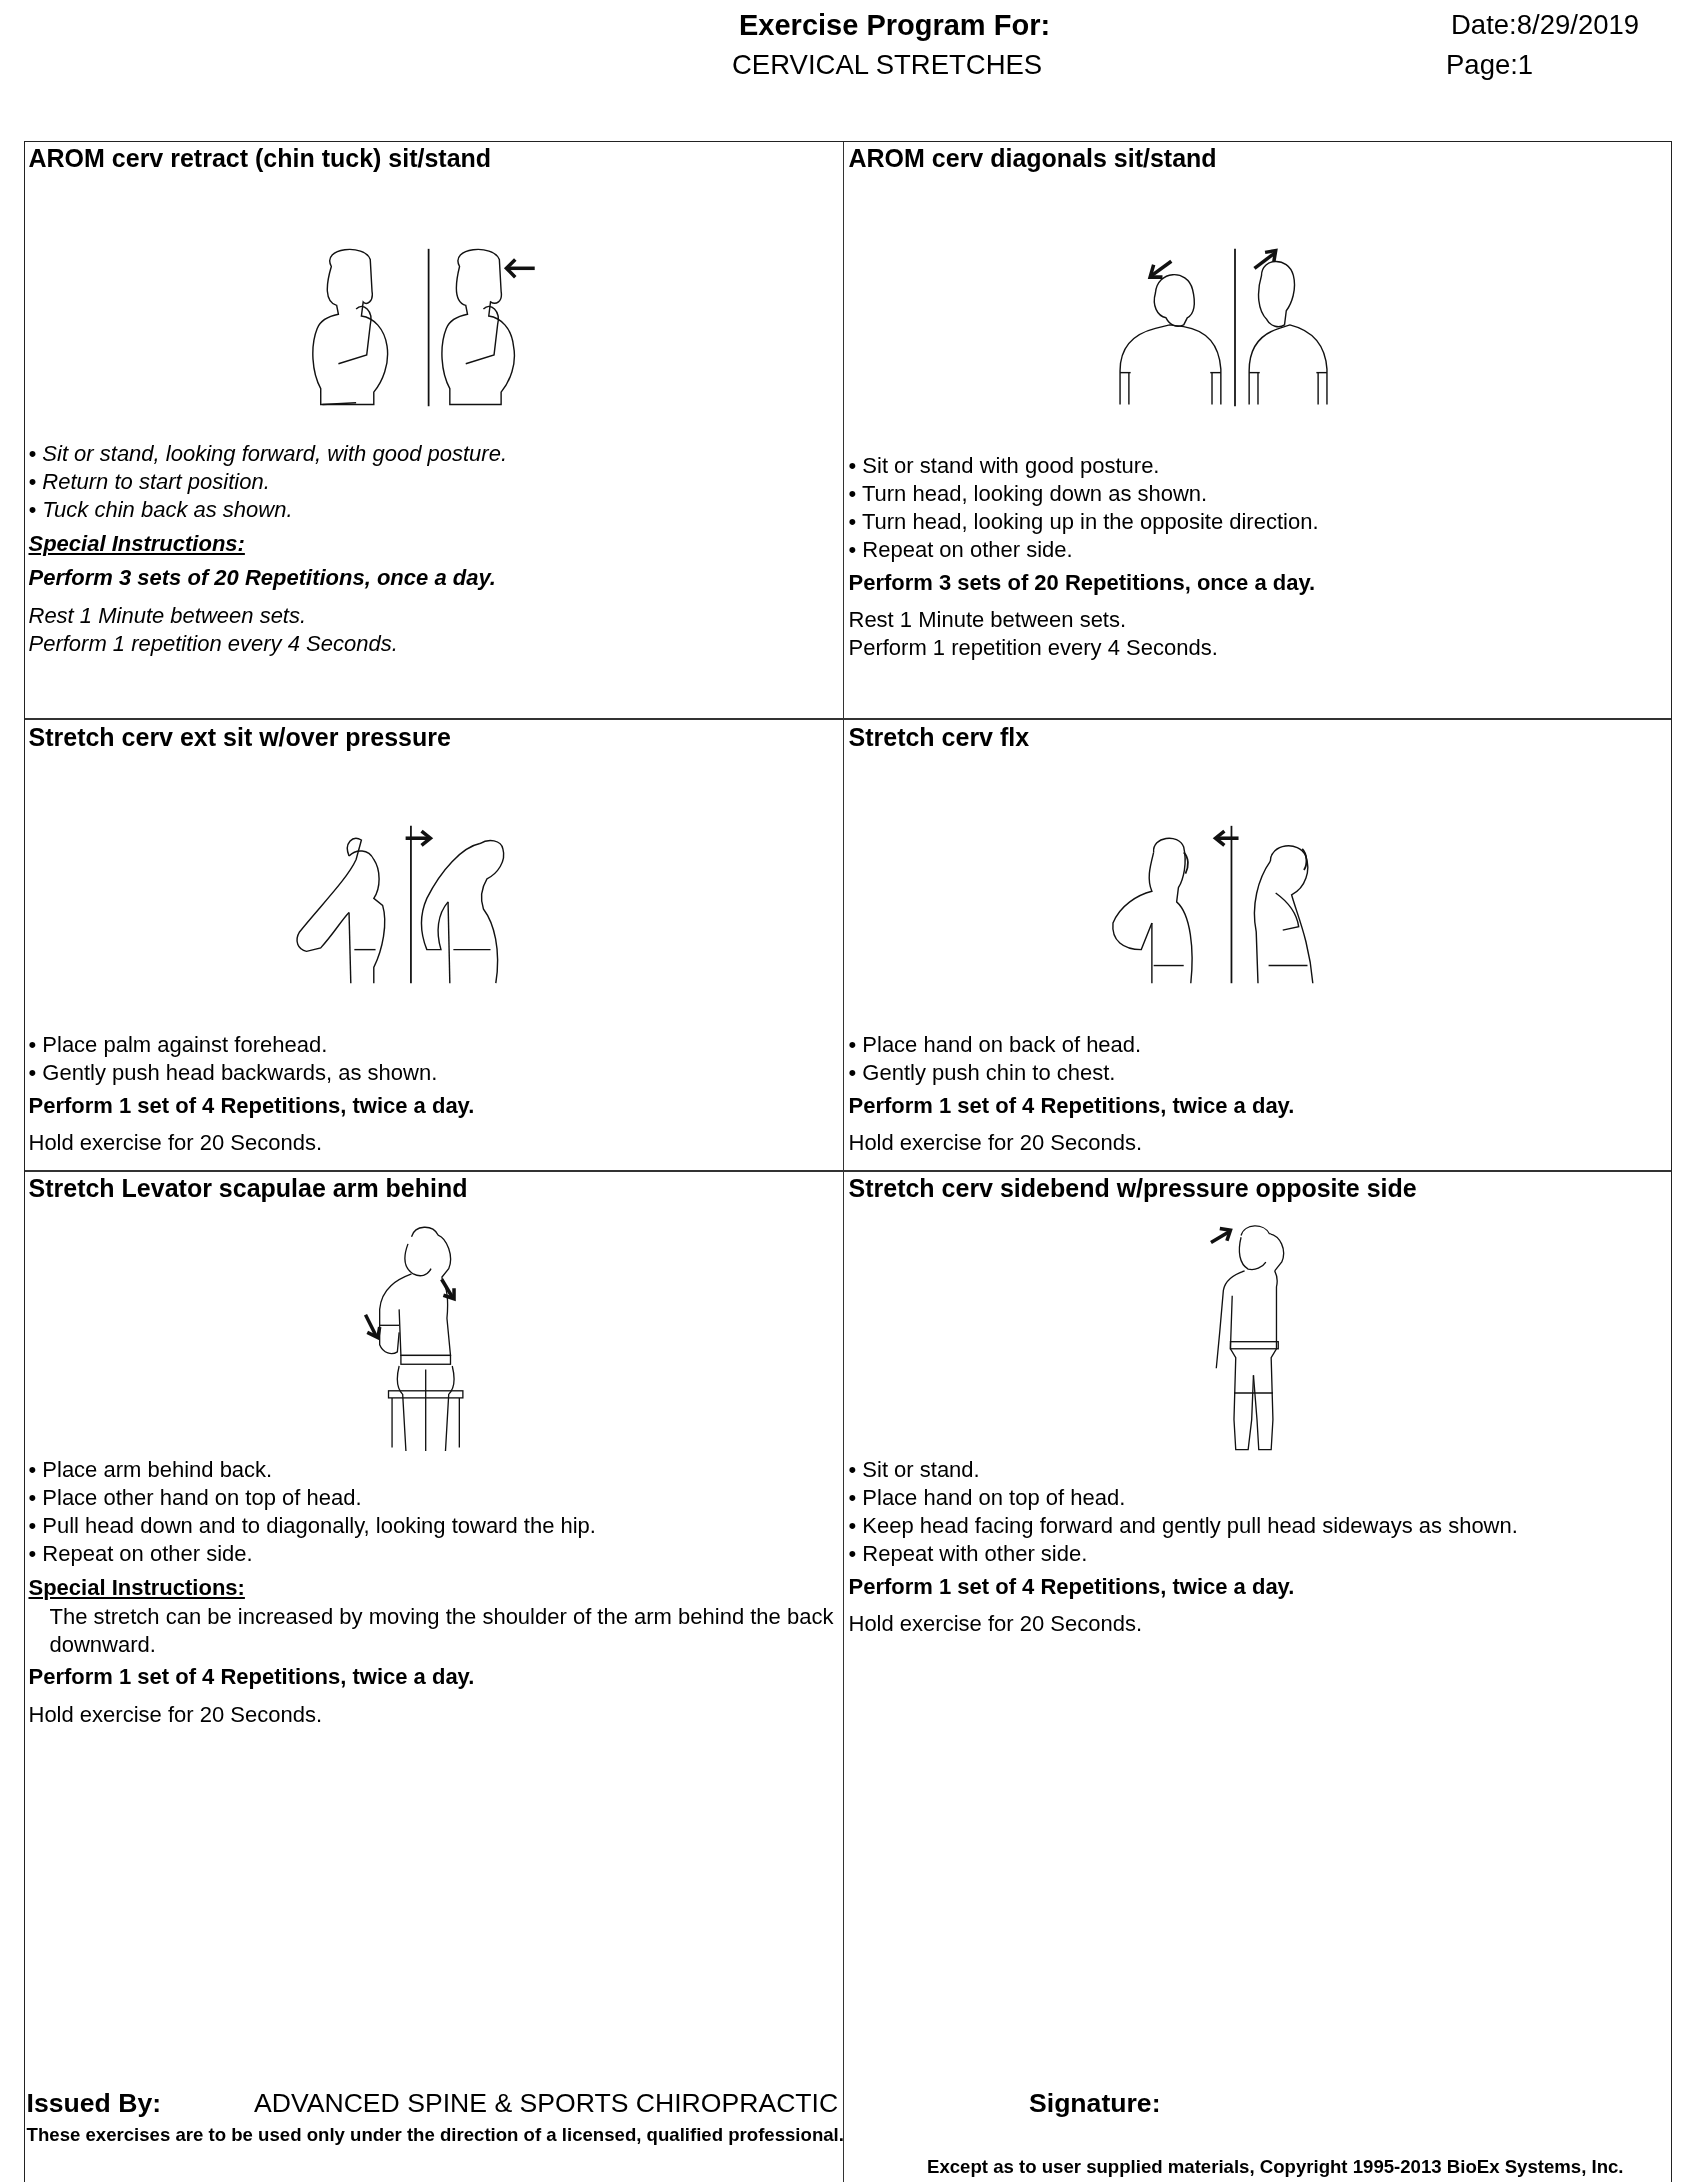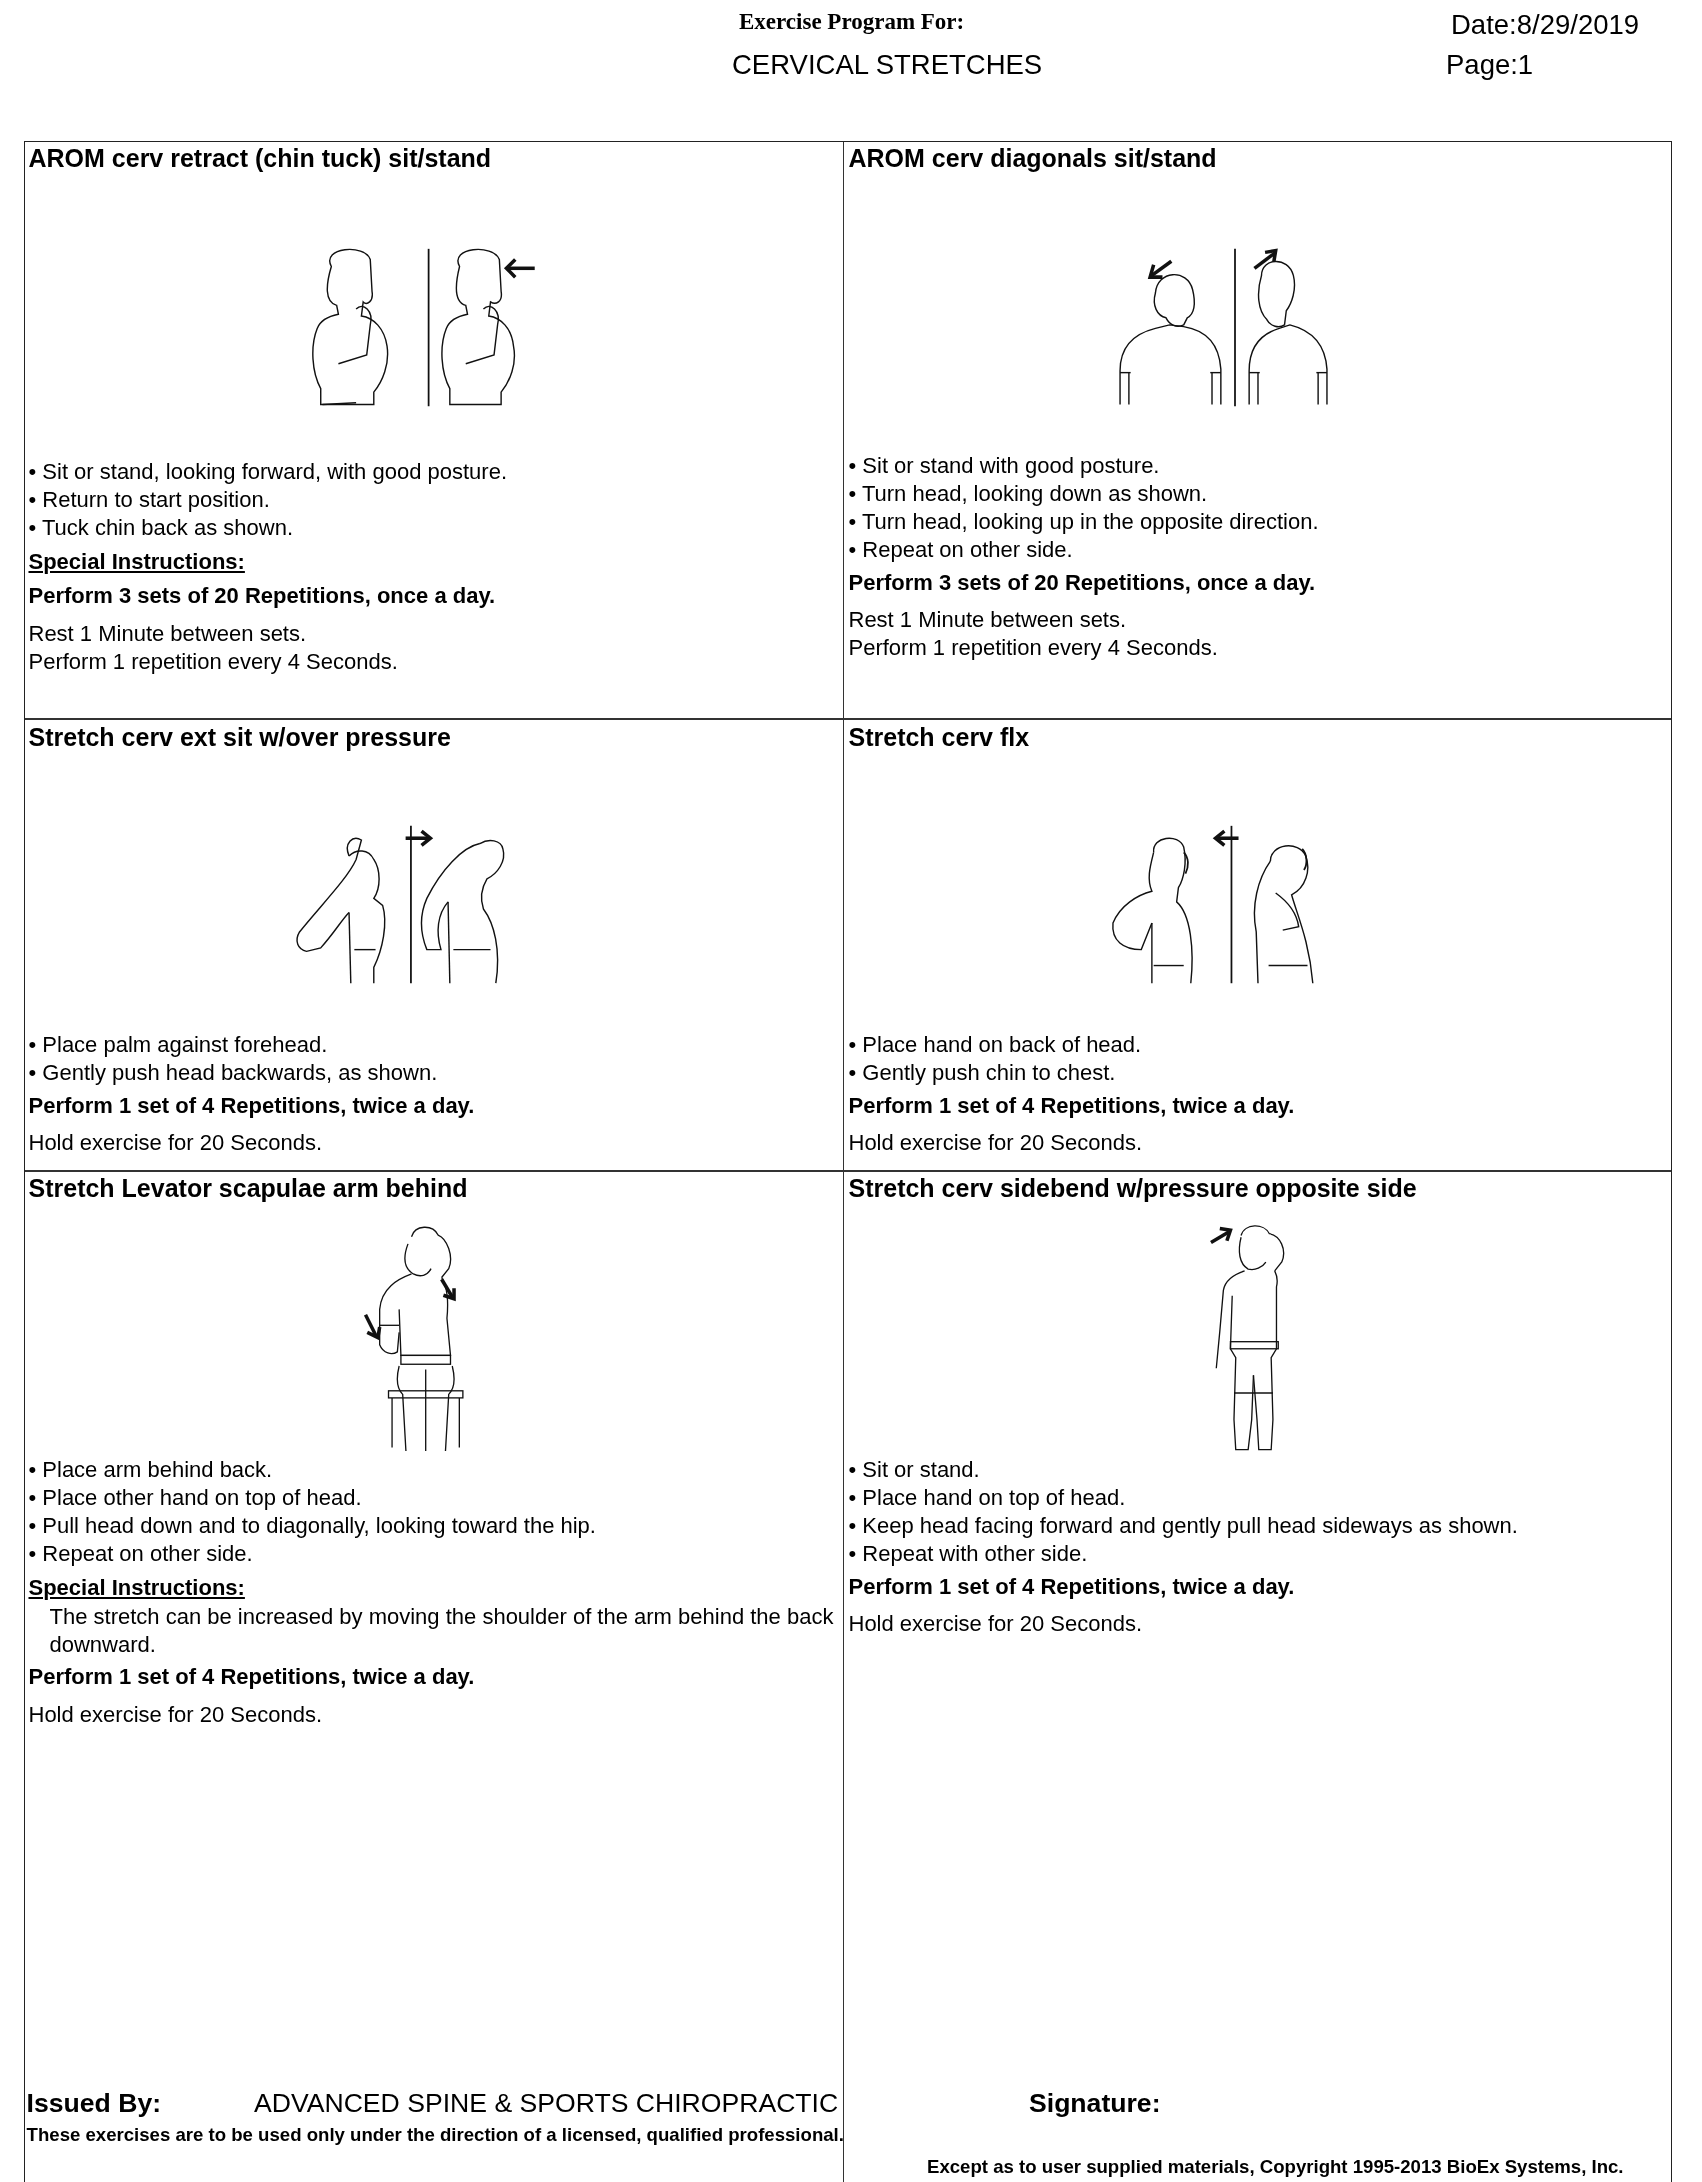--- a/index.html
+++ b/index.html
@@ -1,19 +1,19 @@
 <!DOCTYPE html>
 <html style="font-size:14px"><head>
 <meta charset="utf-8">
 <style>
   html, body { margin: 0; padding: 0; background: #ffffff; }
   body { width: 1702px; height: 2183px; position: relative; overflow: hidden;
          font-family: "Liberation Sans", sans-serif; color: #000; }
   .abs { position: absolute; }
-  .hdr-title { left: 739px; top: 8.9px; font-size: 23px; font-weight: bold; font-family: Liberation Serif, serif; }
+  .hdr-title { left: 739px; top: 8.9px; font-size: 29px; font-weight: bold; }
   .hdr-sub { left: 732px; top: 49px; font-size: 27.5px; }
   .hdr-date { left: 1451px; top: 8.9px; font-size: 27.5px; }
   .hdr-page { left: 1446px; top: 49px; font-size: 27.5px; }
 
   .grid { position: absolute; left: 24px; top: 141px; width: 1648px; height: 2092px;
           border: 1.8px solid #222; box-sizing: border-box; }
   .cell { position: absolute; box-sizing: border-box; }
   .hline { position: absolute; left: 0; right: 0; height: 0; border-top: 2.7px solid #333; }
   .vline { position: absolute; top: 0; bottom: 0; width: 0; border-left: 1.3px solid #333; }
 
@@ -60,21 +60,21 @@
         <g>
           <path d="M197 30 C185 8 235 4 242 22 L244 58 C246 70 238 74 232 70 L230 86 C244 88 256 100 258 120 C262 140 254 160 244 172 L244 186 L186 186 L186 168 C176 150 174 120 182 100 C186 90 196 86 206 84 L204 74 C190 70 192 50 197 30 Z"></path>
           <path d="M224 78 C232 70 244 80 240 96 L236 130 L204 140"></path>
         </g>
         <g stroke-width="4">
           <line x1="252" y1="32" x2="282" y2="32"></line>
           <polyline points="260,22 250,32 260,42"></polyline>
         </g>
       </svg>
     </div>
-    <div class="ex-body" style="top:316px;">
+    <div class="ex-body" style="top:298px;font-style:italic;">
       <div class="bul">• Sit or stand, looking forward, with good posture.</div>
       <div class="bul">• Return to start position.</div>
       <div class="bul">• Tuck chin back as shown.</div>
       <div class="special-h">Special Instructions:</div>
       <div class="perform">Perform 3 sets of 20 Repetitions, once a day.</div>
       <div class="note">Rest 1 Minute between sets.</div>
       <div class="note">Perform 1 repetition every 4 Seconds.</div>
     </div>
   </div>
 

